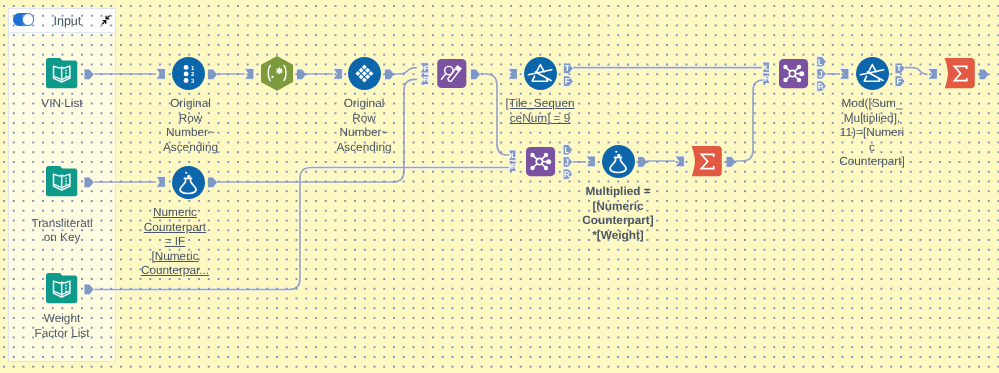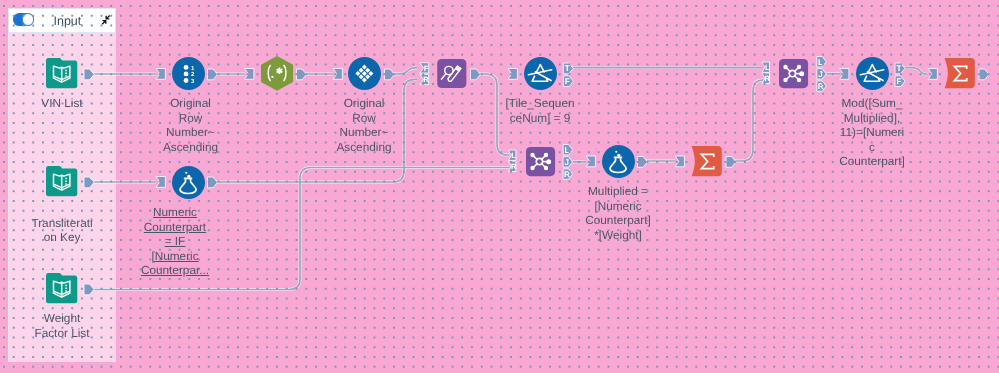--- a/index.html
+++ b/index.html
@@ -1,18 +1,18 @@
 <!DOCTYPE html>
 <html><head>
 <meta charset="utf-8">
 <style>
   html,body{margin:0;padding:0;}
   body{width:999px;height:373px;overflow:hidden;font-family:"Liberation Sans",sans-serif;
        -webkit-font-smoothing:antialiased;text-rendering:geometricPrecision;}
-  #canvas{position:relative;width:999px;height:373px;background:#f9a8d4;overflow:hidden;}
+  #canvas{position:relative;width:999px;height:373px;background:#fef9c3;overflow:hidden;}
   #panel{position:absolute;z-index:1;left:8.4px;top:7.5px;width:107.5px;height:354px;
     background:rgba(255,255,255,0.52);border:1px solid #dee5f0;box-sizing:border-box;}
   #panel-head{height:24.2px;border-bottom:1.4px solid #e2e8f3;background:#ffffff;position:relative;box-sizing:border-box;}
   .toggle{position:absolute;left:3.7px;top:4.8px;width:21.1px;height:12.6px;border-radius:6.3px;background:#1a73d4;}
   .toggle .knob{position:absolute;right:0px;top:0px;width:12.6px;height:12.6px;border-radius:50%;background:#fff;
      box-sizing:border-box;border:1.3px solid #3f8de0;}
   .panel-title{position:absolute;left:38px;top:-1px;width:40px;height:26px;line-height:26px;text-align:center;
      font-size:12.5px;color:#3e5158;}
   .collapse{position:absolute;left:90.4px;top:5.5px;width:11.9px;height:11.6px;}
   svg.wires{position:absolute;left:0;top:0;width:999px;height:373px;pointer-events:none;overflow:visible;}
@@ -307,21 +307,21 @@
         <svg width="33" height="33" viewBox="0 0 30 30" style="position:absolute;left:0;top:0;overflow:visible">
           <circle cx="15" cy="15" r="15" fill="#0b66ab"></circle>
         </svg>
         <svg width="33" height="33" viewBox="0 0 30 30" style="position:absolute;left:0;top:0;overflow:visible">
           <path d="M14.8 7.0 L11.2 14.0 M14.8 7.0 L18.3 13.6" fill="none" stroke="#fff" stroke-width="1.45" stroke-linecap="round" stroke-linejoin="round"></path>
           <path d="M9.6 17.4 L7.5 22.0 L21.6 22.0 L20.3 19.1" fill="none" stroke="#fff" stroke-width="1.45" stroke-linecap="round" stroke-linejoin="round"></path>
           <path d="M4.0 16.1 L25.2 11.6" fill="none" stroke="#fff" stroke-width="1.45" stroke-linecap="round"></path>
           <path d="M10.4 13.6 L24.6 21.4" fill="none" stroke="#fff" stroke-width="1.45" stroke-linecap="round"></path>
         </svg>
       </div>
-      <div class="tlabel" style="left: 500px; top: 96.3px; width: 80px;">[Tile_Sequen
+      <div class="tlabel" style="left: 500px; top: 96.3px; width: 80px; text-decoration: underline;">[Tile_Sequen
 ceNum] = 9</div>
       <div class="tool" id="join-1" style="left: 525.6px; top: 147px; width: 29.1px; height: 29.2px;">
         <svg width="29.1" height="29.2" viewBox="0 0 30 30" style="position:absolute;left:0;top:0;overflow:visible">
           <rect x="0" y="0" width="30" height="30" rx="4.5" fill="#7a52a1"></rect>
         </svg>
         <svg width="29.1" height="29.2" viewBox="0 0 30 30" style="position:absolute;left:0;top:0;overflow:visible">
           <path d="M6.7 8.25 L11.5 12.7 M20.62 8.25 L16.2 12.7 M6.7 21.65 L11.5 17.2 M20.62 21.65 L16.2 17.2 M17.2 14.95 L23.4 15.26" stroke="#fff" stroke-width="1.65" stroke-linecap="round" fill="none"></path>
           <circle cx="13.81" cy="14.95" r="3.3" fill="none" stroke="#fff" stroke-width="1.65"></circle>
           <circle cx="6.7" cy="8.25" r="2.27" fill="#fff"></circle>
           <circle cx="20.62" cy="8.25" r="2.27" fill="#fff"></circle>
@@ -350,21 +350,21 @@
         <svg width="33" height="33" viewBox="0 0 30 30" style="position:absolute;left:0;top:0;overflow:visible">
           <circle cx="15" cy="15" r="15" fill="#0b66ab"></circle>
         </svg>
         <svg width="33" height="33" viewBox="0 0 30 30" style="position:absolute;left:0;top:0;overflow:visible">
           <path d="M12.36 11.5 C12.36 13.0 12.6 14.0 11.8 15.1 C10.6 16.7 8.5 18.6 7.7 20.2 C6.3 23.0 9.2 25.0 14.6 25.0 C20.0 25.0 22.9 23.0 21.5 20.2 C20.7 18.6 18.6 16.7 17.4 15.1 C16.6 14.0 16.8 13.0 16.8 11.5" fill="none" stroke="#fff" stroke-width="1.55" stroke-linejoin="round" stroke-linecap="round"></path>
           <path d="M11.4 11.3 L17.7 11.3" stroke="#fff" stroke-width="1.6" stroke-linecap="round"></path>
           <circle cx="15.27" cy="9.36" r="1.5" fill="#fff"></circle>
           <circle cx="13.0" cy="6.18" r="0.95" fill="#fff"></circle>
         </svg>
       </div>
-      <div class="tlabel" style="left: 575px; top: 184.3px; width: 86px;">Multiplied =
+      <div class="tlabel" style="left: 575px; top: 184.3px; width: 86px; font-weight: bold;">Multiplied =
 [Numeric
 Counterpart]
 *[Weight]</div>
       <div class="tool" id="summarize-1" style="left: 690.6px; top: 146.3px; width: 30.8px; height: 30.3px;">
         <svg width="30.8" height="30.3" viewBox="0 0 30.8 30.3" style="position:absolute;left:0;top:0;overflow:visible">
           <path d="M0.6 0 L27.2 0 C29.2 0 30.8 1.6 30.8 3.6 L30.8 26.7 C30.8 28.7 29.2 30.3 27.2 30.3 L0.6 30.3 C0.6 30.3 3.9 21.5 3.9 15.15 C3.9 8.8 0.6 0 0.6 0 Z" fill="#e25a42"></path>
         </svg>
         <svg width="30.8" height="30.3" viewBox="0 0 30.8 30.3" style="position:absolute;left:0;top:0;overflow:visible">
           <path d="M22.7 11.0 L22.7 8.3 L10.4 8.3 L16.6 15.5 L10.4 22.7 L22.7 22.7 L22.7 20.0" fill="none" stroke="#fff" stroke-width="1.75" stroke-linejoin="miter" stroke-linecap="butt"></path>
         </svg>

